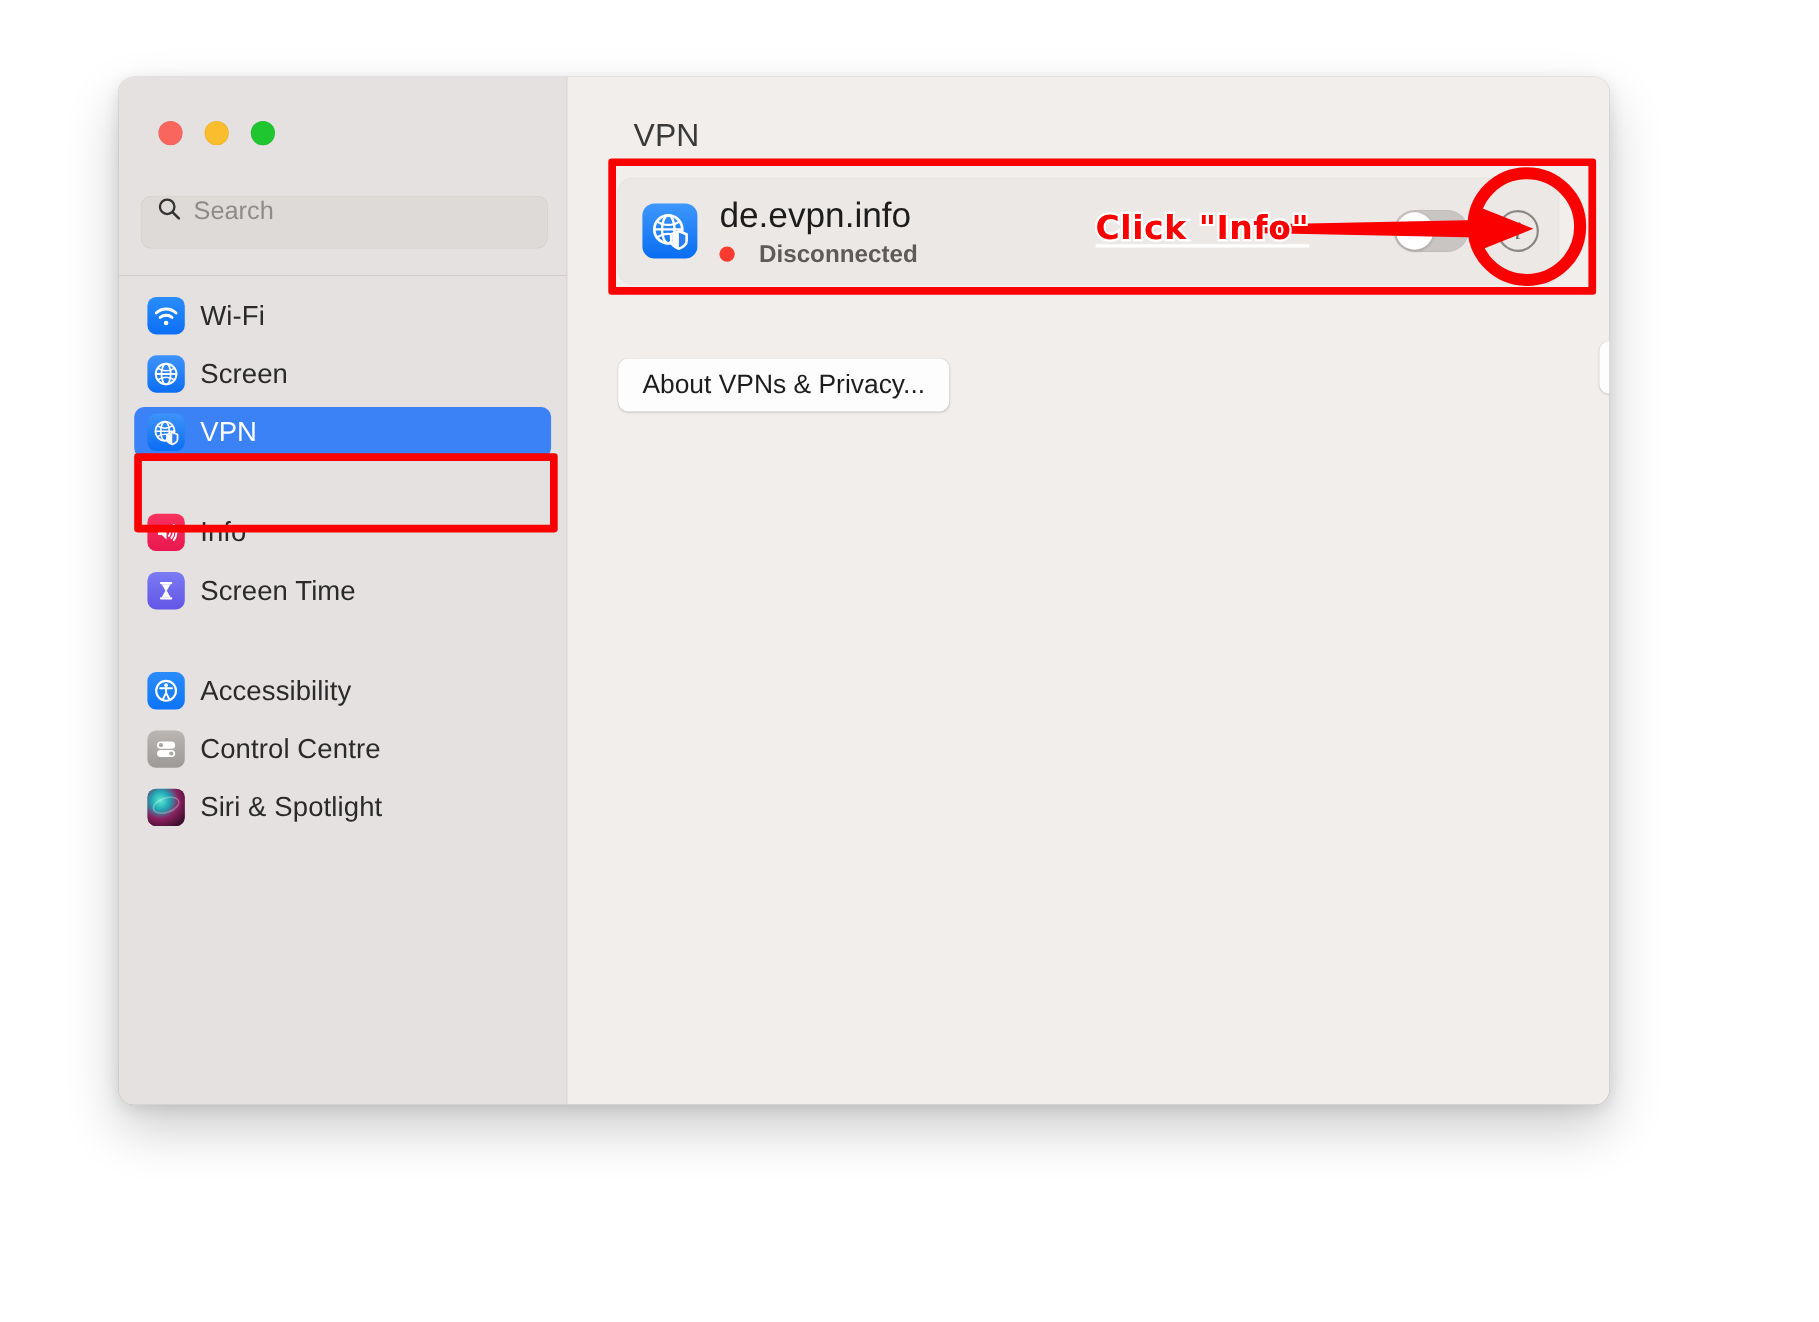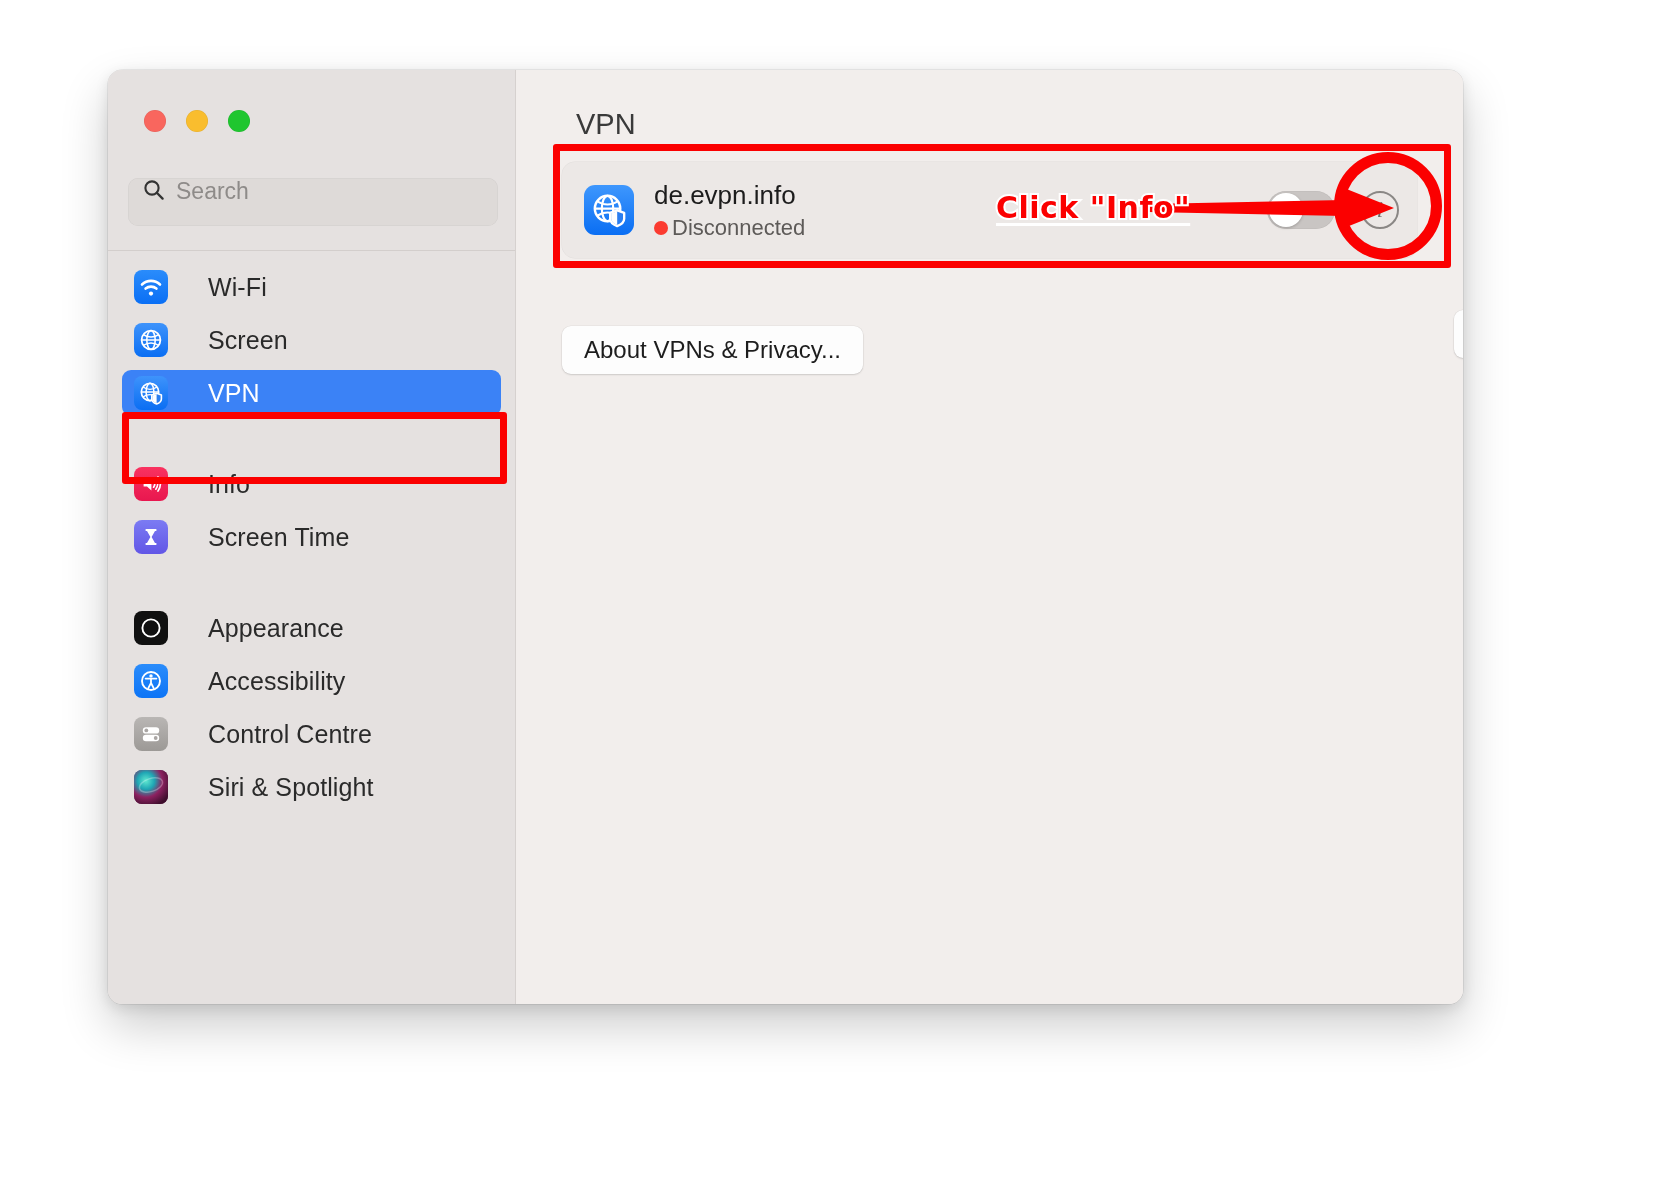--- a/index.html
+++ b/index.html
@@ -105,21 +105,20 @@
   .nav-gap { height: 32px; }
 
   .nav-item {
     display: flex;
     align-items: center;
     height: 46px;
     padding: 0 12px;
     border-radius: 9px;
     margin-bottom: 7px;
     cursor: default;
-    gap: 26px;
   }
   .nav-item.selected { background: #3b82f6; }
   .nav-item .ic {
     width: 34px; height: 34px;
     border-radius: 8px;
     flex: 0 0 34px;
     margin-right: 14px;
     display: flex; align-items: center; justify-content: center;
     overflow: hidden;
     position: relative;
@@ -183,22 +182,22 @@
   }
   .vpn-icon {
     width: 50px; height: 50px;
     border-radius: 11px;
     flex: 0 0 50px;
     background: linear-gradient(180deg,#3e97fd,#0a6ef3);
     display: flex; align-items: center; justify-content: center;
     margin-right: 20px;
   }
   .vpn-texts { display: flex; flex-direction: column; justify-content: center; gap: 4px; }
-  .vpn-name { font-size: 26px; color: #1c1c1c; }
-  .vpn-status-line { display: flex; align-items: center; gap: 4px; }
+  .vpn-name { font-size: 32px; color: #1c1c1c; }
+  .vpn-status-line { display: flex; align-items: center; gap: 22px; font-weight: bold; }
   .status-dot { width: 14px; height: 14px; border-radius: 50%; background: #fb3b30; display:block; }
   .vpn-status { font-size: 22px; color: #5d5a58; }
 
   .vpn-spacer { flex: 1 1 auto; }
 
   
   .toggle {
     width: 68px; height: 38px;
     border-radius: 19px;
     background: #c9c5c3;
@@ -399,29 +398,20 @@
             </span>
             <span class="lbl">Screen Time</span>
           </div>
         </div>
 
         <div class="nav-gap"></div>
 
         <div class="nav-group">
 
 
-          <div class="nav-item">
-            <span class="ic ic-app">
-              <svg width="26" height="26" viewBox="0 0 26 26">
-                <circle cx="13" cy="13" r="8.6" fill="none" stroke="#fff" stroke-width="1.9"></circle>
-                <path d="M13 4.4 A8.6 8.6 0 0 1 13 21.6 A6 6 0 0 0 13 4.4 Z" fill="#fff"></path>
-              </svg>
-            </span>
-            <span class="lbl">Appearance</span>
-          </div>
 
           <div class="nav-item">
             <span class="ic ic-acc">
               <svg width="26" height="26" viewBox="0 0 26 26">
                 <circle cx="13" cy="13" r="9" fill="none" stroke="#fff" stroke-width="1.9"></circle>
                 <circle cx="13" cy="7.9" r="1.7" fill="#fff"></circle>
                 <path d="M7.6 10.6 L18.4 10.6" stroke="#fff" stroke-width="1.8" stroke-linecap="round"></path>
                 <path d="M13 10.6 L13 15 L10.3 20.2 M13 15 L15.7 20.2" stroke="#fff" stroke-width="1.8" stroke-linecap="round" fill="none"></path>
               </svg>
             </span>

